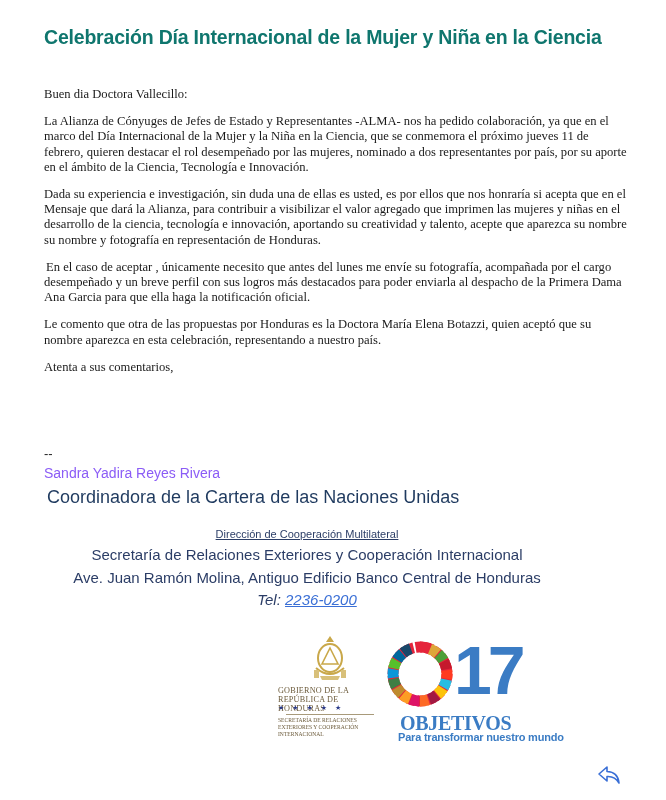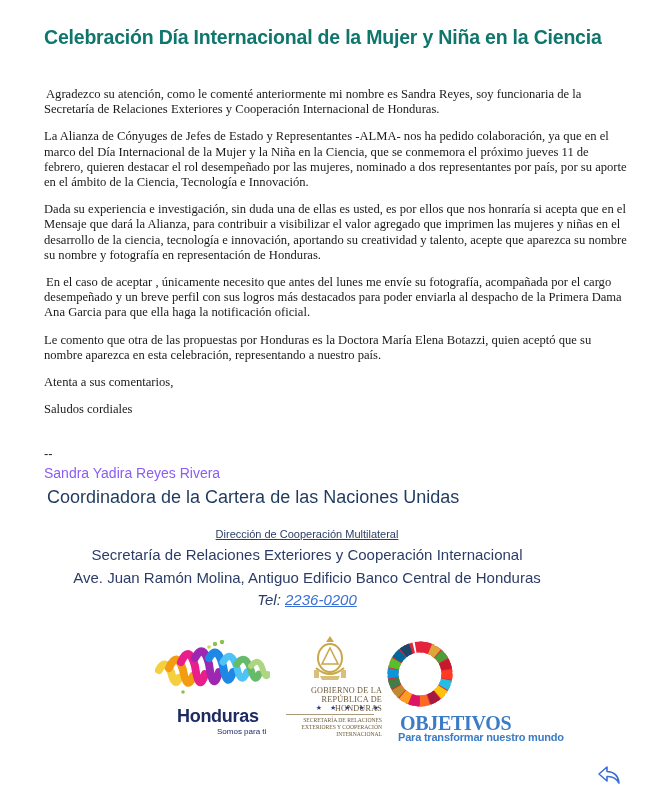--- a/index.html
+++ b/index.html
@@ -46,21 +46,21 @@
   .logo-hn .word {
     position: absolute; left: 22px; top: 74px;
     font-family: "Liberation Sans", sans-serif; font-weight: bold; font-size: 18px; color: #1d2a63;
     letter-spacing: -0.3px;
   }
   .logo-hn .tag {
     position: absolute; left: 62px; top: 95px;
     font-family: "Liberation Sans", sans-serif; font-size: 8px; color: #1d2a63;
   }
 
-  .logo-gov { position: absolute; left: 278px; top: 0; width: 104px; height: 110px; text-align: right; }
+  .logo-gov { position: absolute; left: 278px; top: 0; width: 104px; height: 110px; text-align: left; }
   .logo-gov .crest { position: absolute; left: 32px; top: 2px; width: 40px; height: 48px; }
   .logo-gov .l1, .logo-gov .l2 {
     position: absolute; left: 0; width: 104px; font-family: "Liberation Serif", serif;
     font-size: 8.2px; color: #6b5a3a; letter-spacing: 0.2px;
   }
   .logo-gov .l1 { top: 54px; }
   .logo-gov .l2 { top: 63px; }
   .logo-gov .stars { position: absolute; left: 0; top: 72px; width: 104px; font-size: 7px; color: #2a3a8a; letter-spacing: 3px; }
   .logo-gov .rule { position: absolute; left: 8px; top: 82px; width: 88px; height: 1px; background: #a89a7a; }
   .logo-gov .s1, .logo-gov .s2, .logo-gov .s3 {
@@ -91,60 +91,41 @@
   }
 
   .reply-btn { position: absolute; left: 597px; top: 764px; width: 26px; height: 22px; cursor: pointer; }
 </style>
 </head>
 <body>
 
 <div class="subject">Celebración Día Internacional de la Mujer y Niña en la Ciencia</div>
 
 <div class="body-text">
-  <p class="indent"> Agradezco su atención,  como le comenté anteriormente mi nombre es Sandra Reyes,  soy funcionaria de la Secretaría de Relaciones Exteriores y Cooperación Internacional de Honduras.</p>
+  <p>Buen dia Doctora Vallecillo:</p>
   <p>La Alianza de Cónyuges de Jefes de Estado y Representantes -ALMA- nos ha pedido colaboración,  ya que en el marco del Día Internacional de la Mujer y la Niña en la Ciencia, que se conmemora el próximo jueves 11 de febrero,  quieren destacar el rol  desempeñado por las mujeres, nominado a dos representantes por país, por su aporte en el ámbito de la Ciencia, Tecnología e Innovación.</p>
   <p>Dada su experiencia e investigación, sin duda una de ellas es usted, es por ellos que nos honraría  si acepta que en el Mensaje que dará la Alianza, para contribuir a visibilizar el valor agregado que imprimen las mujeres y niñas en el desarrollo de la ciencia, tecnología e innovación, aportando su creatividad y talento, acepte que  aparezca su nombre su nombre y fotografía en representación de Honduras.</p>
   <p class="indent"> En el caso de aceptar , únicamente necesito que antes del lunes me envíe su fotografía, acompañada por el cargo desempeñado y un breve perfil con sus logros más destacados para poder enviarla al despacho de la Primera Dama Ana Garcia para que ella haga la notificación oficial.</p>
   <p>Le comento que otra de las propuestas por Honduras es la Doctora María Elena Botazzi, quien aceptó que su nombre aparezca en esta celebración, representando a nuestro país.</p>
   <p style="">Atenta a sus comentarios,</p>
-  <p>Saludos cordiales</p>
 </div>
 
 <div class="sig-dash">--</div>
 <div class="sig-name">Sandra Yadira Reyes Rivera</div>
 <div class="sig-role"> Coordinadora de la Cartera de las Naciones Unidas</div>
 
 <div class="org-block org-dept">Dirección de Cooperación Multilateral</div>
 <div class="org-block org-name">Secretaría de Relaciones Exteriores y Cooperación Internacional</div>
 <div class="org-block org-addr">Ave. Juan Ramón Molina, Antiguo Edificio Banco Central de Honduras</div>
 <div class="org-block org-tel">
   <span>Tel: </span><a>2236-0200</a>
 </div>
 
 <div class="logos">
 
-  <div class="logo-hn">
-    <svg class="waves" viewBox="0 0 115 60">
-      <circle cx="60" cy="4" r="2.2" fill="#8bc34a"></circle>
-      <circle cx="67" cy="2" r="2.2" fill="#8bc34a"></circle>
-      <circle cx="54" cy="7" r="1.8" fill="#cddc39"></circle>
-      <path d="M4 30 Q10 18 16 32 Q20 48 24 38" stroke="#f4d03f" stroke-width="8" fill="none" stroke-linecap="round"></path>
-      <path d="M14 28 Q22 10 28 30 Q32 52 38 36" stroke="#f39c12" stroke-width="8" fill="none" stroke-linecap="round"></path>
-      <path d="M26 22 Q34 4 40 26 Q44 54 50 34" stroke="#e91e8c" stroke-width="8" fill="none" stroke-linecap="round"></path>
-      <path d="M40 18 Q48 2 54 24 Q58 54 64 32" stroke="#9c27b0" stroke-width="8" fill="none" stroke-linecap="round"></path>
-      <path d="M54 18 Q62 4 68 26 Q72 50 78 32" stroke="#1e88e5" stroke-width="8" fill="none" stroke-linecap="round"></path>
-      <path d="M68 22 Q76 8 82 28 Q86 46 92 32" stroke="#4fc3f7" stroke-width="7" fill="none" stroke-linecap="round"></path>
-      <path d="M82 24 Q90 12 96 30 Q100 44 104 34" stroke="#66bb6a" stroke-width="7" fill="none" stroke-linecap="round"></path>
-      <path d="M96 26 Q104 16 108 30 Q111 40 113 34" stroke="#aed581" stroke-width="6" fill="none" stroke-linecap="round"></path>
-      <circle cx="28" cy="52" r="1.8" fill="#8bc34a"></circle>
-    </svg>
-    <div class="word">Honduras</div>
-    <div class="tag">Somos para ti</div>
-  </div>
 
   <div class="logo-gov">
     <svg class="crest" viewBox="0 0 40 48">
       <path d="M20 2 L24 8 L16 8 Z" fill="#c9a84a"></path>
       <ellipse cx="20" cy="24" rx="12" ry="14" fill="none" stroke="#c9a84a" stroke-width="2"></ellipse>
       <path d="M20 14 L28 30 L12 30 Z" fill="none" stroke="#c9a84a" stroke-width="1.6"></path>
       <path d="M6 34 Q20 46 34 34" fill="none" stroke="#c9a84a" stroke-width="2"></path>
       <rect x="4" y="36" width="5" height="8" fill="#d8c07a"></rect>
       <rect x="31" y="36" width="5" height="8" fill="#d8c07a"></rect>
       <path d="M10 42 L30 42 L28 46 L12 46 Z" fill="#d8c07a"></path>
@@ -176,20 +157,21 @@
         <path d="M-0.9 27 A27 27 0 0 1 -9.2 25.4" stroke="#dd1367"></path>
         <path d="M-10 25 A27 27 0 0 1 -17.5 20.5" stroke="#fd9d24"></path>
         <path d="M-18.2 19.9 A27 27 0 0 1 -23.4 13.5" stroke="#bf8b2e"></path>
         <path d="M-23.8 12.7 A27 27 0 0 1 -26.6 4.7" stroke="#3f7e44"></path>
         <path d="M-26.7 3.8 A27 27 0 0 1 -26.6 -4.7" stroke="#0a97d9"></path>
         <path d="M-26.4 -5.6 A27 27 0 0 1 -23.4 -13.5" stroke="#56c02b"></path>
         <path d="M-22.9 -14.3 A27 27 0 0 1 -17.5 -20.5" stroke="#00689d"></path>
         <path d="M-16.8 -21.1 A27 27 0 0 1 -9.2 -25.4" stroke="#19486a"></path>
       </g>
     </svg>
+    <div class="num">17</div>
     <div class="obj">OBJETIVOS</div>
     <div class="tagline">Para transformar nuestro mundo</div>
   </div>
 </div>
 
 <div class="reply-btn">
   <svg width="26" height="22" viewBox="0 0 26 22">
     <path d="M10 3 L2 10 L10 17 L10 12.5 Q18 12 22 19 Q21 8 10 7.5 Z" fill="none" stroke="#3a6fd6" stroke-width="1.6" stroke-linejoin="round"></path>
   </svg>
 </div>

